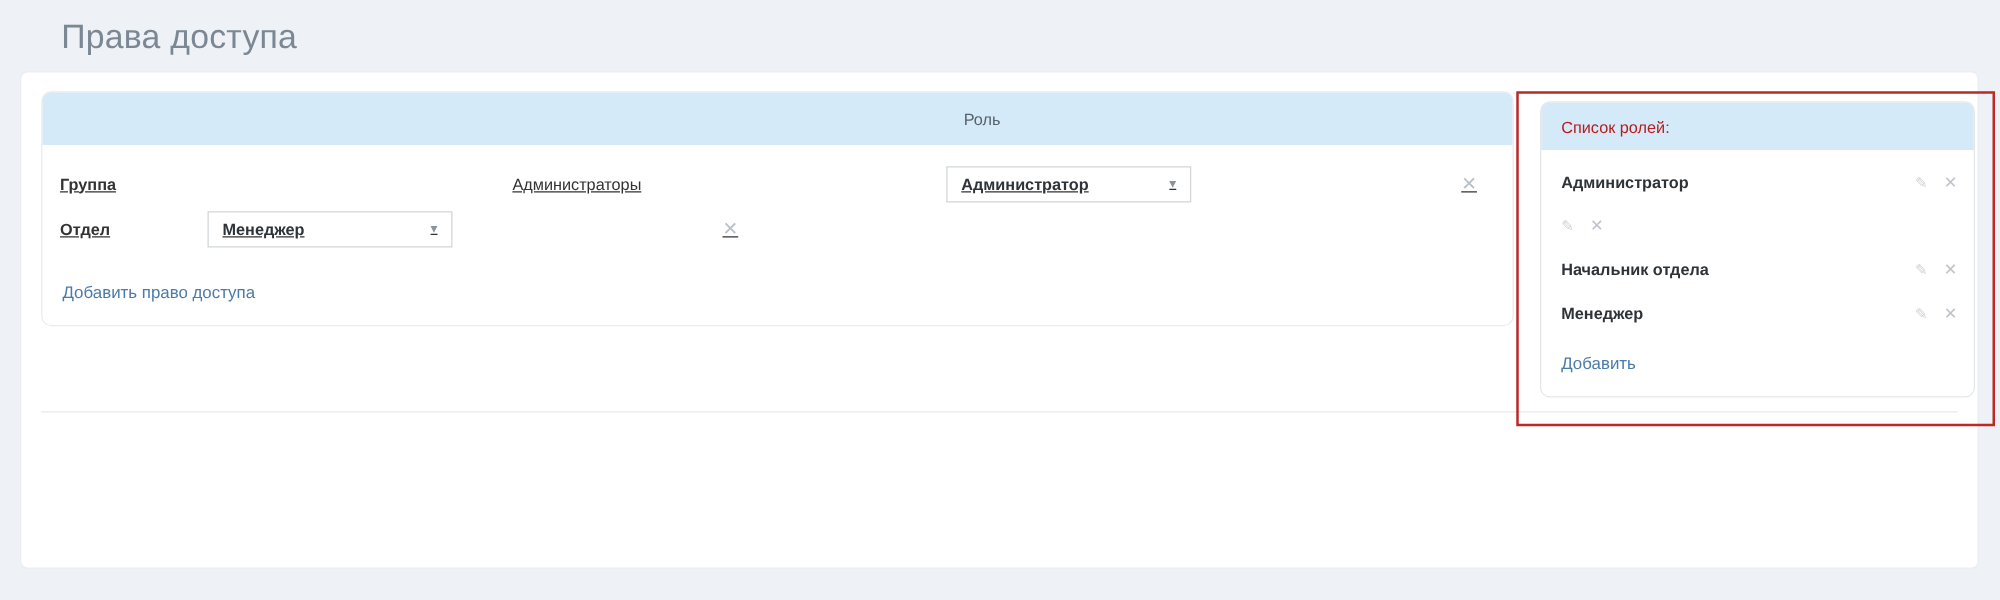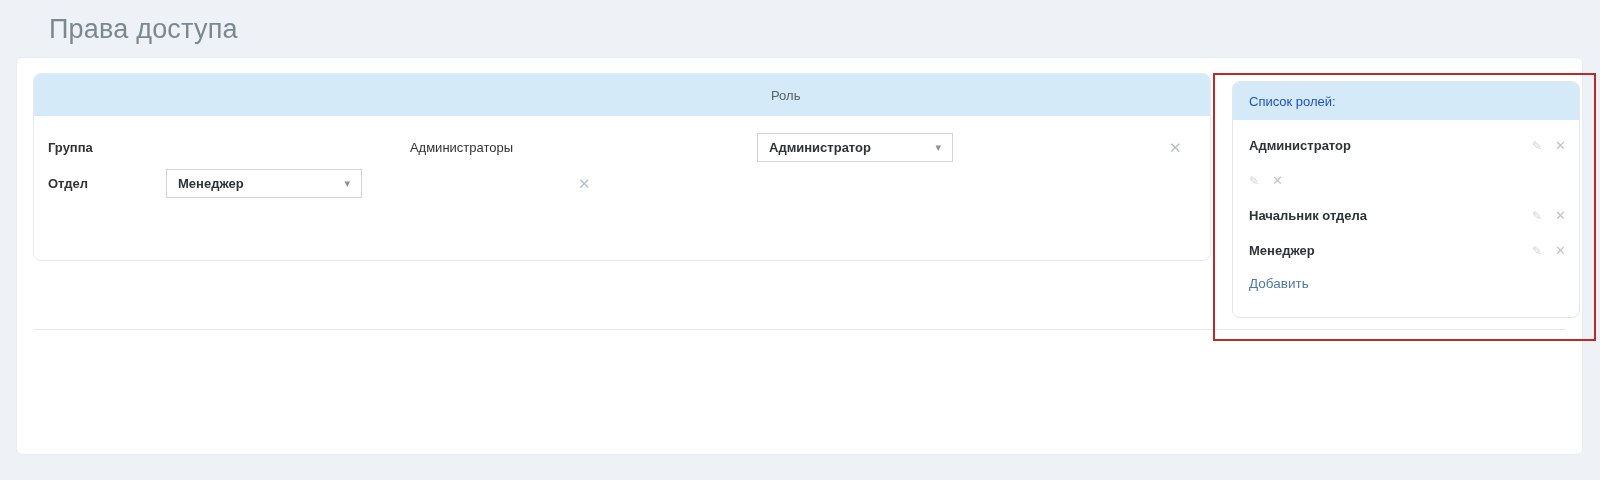--- a/index.html
+++ b/index.html
@@ -23,21 +23,21 @@
   
   .left-card {
     position:absolute; left:16px; top:15px; width:1178px; height:188px;
     background:#fff; border:1px solid #e7ebee; border-radius:8px;
   }
   .card-header {
     height:42px; background:#d5eaf8; border-radius:7px 7px 0 0;
     display:flex; align-items:center; color:#57636b;
   }
   .role-col-label { margin-left:737px; }
-  .access-row { display:flex; align-items:center; height:36px; }
+  .access-row { display:flex; align-items:center; height:36px;text-decoration:underline; }
   .access-row.first { margin-top:13px; }
   .cell-type { padding-left:14px; width:132px; font-weight:bold; }
   .cell-name { width:591px;text-align:center; }
   .role-select {
     width:196px; height:29px; border:1px solid #d2d6d9; background:#fff;
     display:flex; align-items:center; justify-content:space-between;
     padding:0 11px; cursor:pointer;
   }
   .role-select .value { font-weight:bold; color:#2e3338; }
   .caret { color:#8b9399; font-size:11px; line-height:1; }
@@ -55,27 +55,27 @@
   }
   
   .red-box {
     position:absolute; left:1196px; top:15px; width:383px; height:268px;
     border:2px solid #bb2a27;
   }
   .roles-card {
     position:absolute; left:17px; top:6px; width:348px; height:237px;
     background:#fff; border:1px solid #e3e7ea; border-radius:8px;
   }
-  .roles-card .card-header { height:38px; padding-left:16px; color:#1d4ed8; }
+  .roles-card .card-header { height:38px; padding-left:16px; color:#b91c1c; }
   .role-item { display:flex; align-items:center; height:35px; padding:0 13px 0 16px; }
   .role-item.first { margin-top:8px; }
   .role-item .label { flex:1; font-weight:bold; color:#2e3338; }
   .icon-edit { color:#cfd3d6; font-size:12px; margin-right:13px; cursor:pointer; }
   .icon-del { color:#bfc5ca; font-size:13px; cursor:pointer; }
-  .add-role { margin:8px 0 0 16px; }
+  .add-role { margin:15px 0 0 16px; }
 </style>
 </head>
 <body>
 
 <div class="page-title">Права доступа</div>
 
 <div class="container">
 
   <div class="left-card">
     <div class="card-header">
@@ -94,20 +94,23 @@
 
     <div class="access-row">
       <span class="cell-type">Отдел</span>
       <div class="role-select">
         <span class="value">Менеджер</span>
         <span class="caret">▾</span>
       </div>
       <span class="row-delete">✕</span>
     </div>
 
+    <div class="add-access">
+      <a class="link">Добавить право доступа</a>
+    </div>
   </div>
 
   <div class="divider"></div>
 
   <div class="red-box">
     <div class="roles-card">
       <div class="card-header">Список ролей:</div>
 
       <div class="role-item first">
         <span class="label">Администратор</span>

